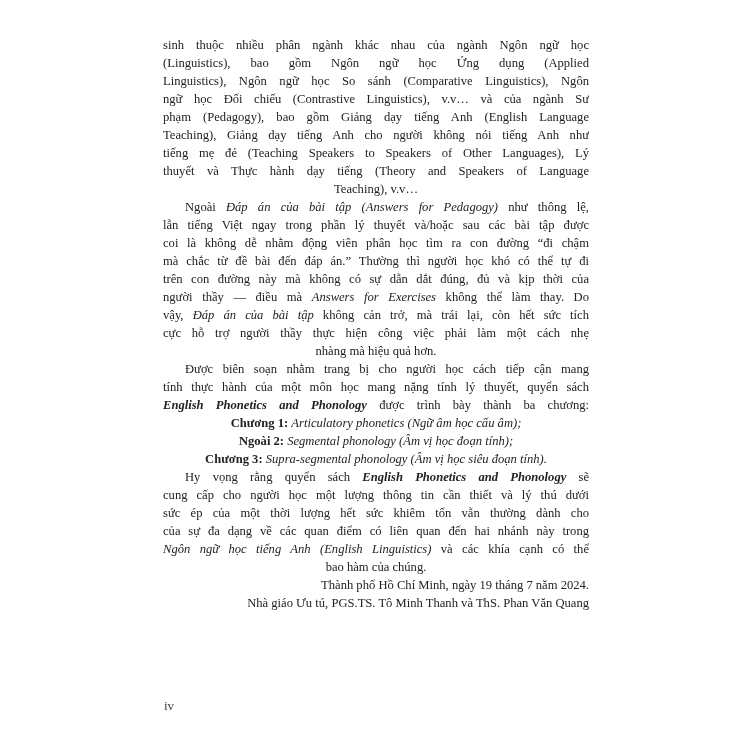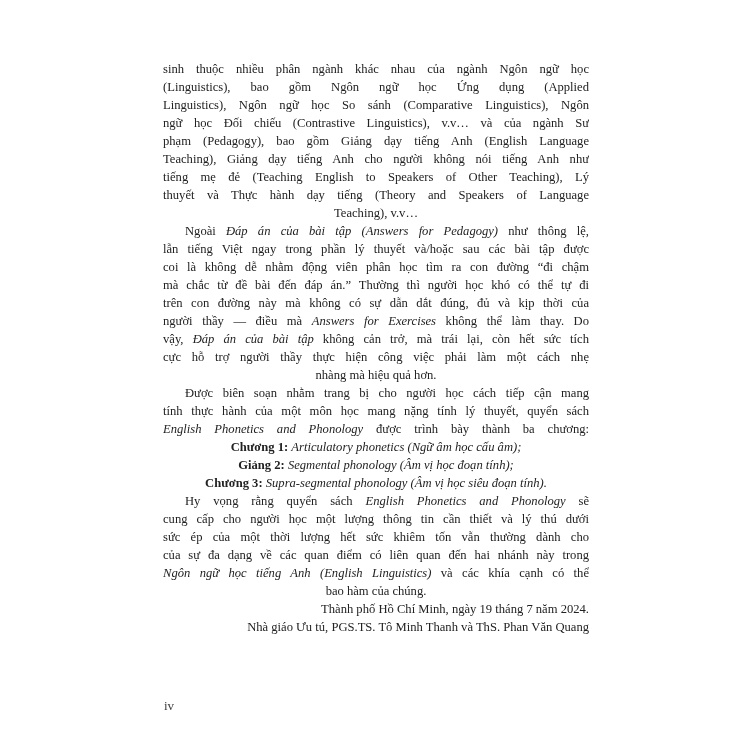--- a/index.html
+++ b/index.html
@@ -8,75 +8,75 @@
     width: 750px;
     height: 750px;
     background: #ffffff;
     font-family: "Liberation Serif", "DejaVu Serif", serif;
     color: #222222;
     overflow: hidden;
   }
   .page-text {
     position: absolute;
     left: 163px;
-    top: 60px;
+    top: 36px;
     width: 426px;
     font-size: 12.6px;
     line-height: 18px;
     filter: blur(0.3px);
   }
   .line {
     height: 18px;
     overflow: hidden;
     text-align: justify;
     text-align-last: justify;
   }
   .line.left  { text-align: center;  text-align-last: auto; }
   .line.right { text-align-last: right; }
   .line.indent { text-indent: 22px; }
   .i  { font-style: italic; }
   .b  { font-weight: bold; }
-  .bi { font-weight: normal; font-style: italic; }
+  .bi { font-weight: bold; font-style: italic; }
   .page-number {
     position: absolute;
     left: 164px;
     top: 698px;
     font-size: 13px;
     color: #404040;
     filter: blur(0.3px);
   }
 </style>
 </head>
 <body>
 
 <div class="page">
   <div class="page-text">
       <div class="line"><span>sinh thuộc nhiều phân ngành khác nhau của ngành Ngôn ngữ học</span></div>
       <div class="line"><span>(Linguistics), bao gồm Ngôn ngữ học Ứng dụng (Applied</span></div>
       <div class="line"><span>Linguistics), Ngôn ngữ học So sánh (Comparative Linguistics), Ngôn</span></div>
       <div class="line"><span>ngữ học Đối chiếu (Contrastive Linguistics), v.v… và của ngành Sư</span></div>
       <div class="line"><span>phạm (Pedagogy), bao gồm Giảng dạy tiếng Anh (English Language</span></div>
       <div class="line"><span>Teaching), Giảng dạy tiếng Anh cho người không nói tiếng Anh như</span></div>
-      <div class="line"><span>tiếng mẹ đẻ (Teaching English to Speakers of Other Teaching), Lý</span></div>
+      <div class="line"><span>tiếng mẹ đẻ (Teaching Speakers to Speakers of Other Languages), Lý</span></div>
       <div class="line"><span>thuyết và Thực hành dạy tiếng (Theory and Speakers of Language</span></div>
       <div class="line left"><span>Teaching), v.v…</span></div>
       <div class="line indent"><span>Ngoài </span><span class="i">Đáp án của bài tập (Answers for Pedagogy)</span><span> như thông lệ,</span></div>
       <div class="line"><span>lẫn tiếng Việt ngay trong phần lý thuyết và/hoặc sau các bài tập được</span></div>
       <div class="line"><span>coi là không dễ nhằm động viên phân học tìm ra con đường “đi chậm</span></div>
       <div class="line"><span>mà chắc từ đề bài đến đáp án.” Thường thì người học khó có thể tự đi</span></div>
       <div class="line"><span>trên con đường này mà không có sự dẫn dắt đúng, đủ và kịp thời của</span></div>
       <div class="line"><span>người thầy — điều mà </span><span class="i">Answers for Exercises</span><span> không thể làm thay. Do</span></div>
       <div class="line"><span>vậy, </span><span class="i">Đáp án của bài tập</span><span> không cản trở, mà trái lại, còn hết sức tích</span></div>
       <div class="line"><span>cực hỗ trợ người thầy thực hiện công việc phải làm một cách nhẹ</span></div>
       <div class="line left"><span>nhàng mà hiệu quả hơn.</span></div>
       <div class="line indent"><span>Được biên soạn nhằm trang bị cho người học cách tiếp cận mang</span></div>
       <div class="line"><span>tính thực hành của một môn học mang nặng tính lý thuyết, quyển sách</span></div>
       <div class="line"><span class="bi">English Phonetics and Phonology</span><span> được trình bày thành ba chương:</span></div>
       <div class="line left"><span class="b">Chương 1: </span><span class="i">Articulatory phonetics (Ngữ âm học cấu âm);</span></div>
-      <div class="line left"><span class="b">Giảng 2: </span><span class="i">Segmental phonology (Âm vị học đoạn tính);</span></div>
+      <div class="line left"><span class="b">Ngoài 2: </span><span class="i">Segmental phonology (Âm vị học đoạn tính);</span></div>
       <div class="line left"><span class="b">Chương 3: </span><span class="i">Supra-segmental phonology (Âm vị học siêu đoạn tính).</span></div>
       <div class="line indent"><span>Hy vọng rằng quyển sách </span><span class="bi">English Phonetics and Phonology</span><span> sẽ</span></div>
       <div class="line"><span>cung cấp cho người học một lượng thông tin cần thiết và lý thú dưới</span></div>
       <div class="line"><span>sức ép của một thời lượng hết sức khiêm tốn vẫn thường dành cho</span></div>
       <div class="line"><span>của sự đa dạng về các quan điểm có liên quan đến hai nhánh này trong</span></div>
       <div class="line"><span class="i">Ngôn ngữ học tiếng Anh (English Linguistics)</span><span> và các khía cạnh có thể</span></div>
       <div class="line left"><span>bao hàm của chúng.</span></div>
       <div class="line right"><span>Thành phố Hồ Chí Minh, ngày 19 tháng 7 năm 2024.</span></div>
       <div class="line right"><span>Nhà giáo Ưu tú, PGS.TS. Tô Minh Thanh và ThS. Phan Văn Quang</span></div>
     </div>

